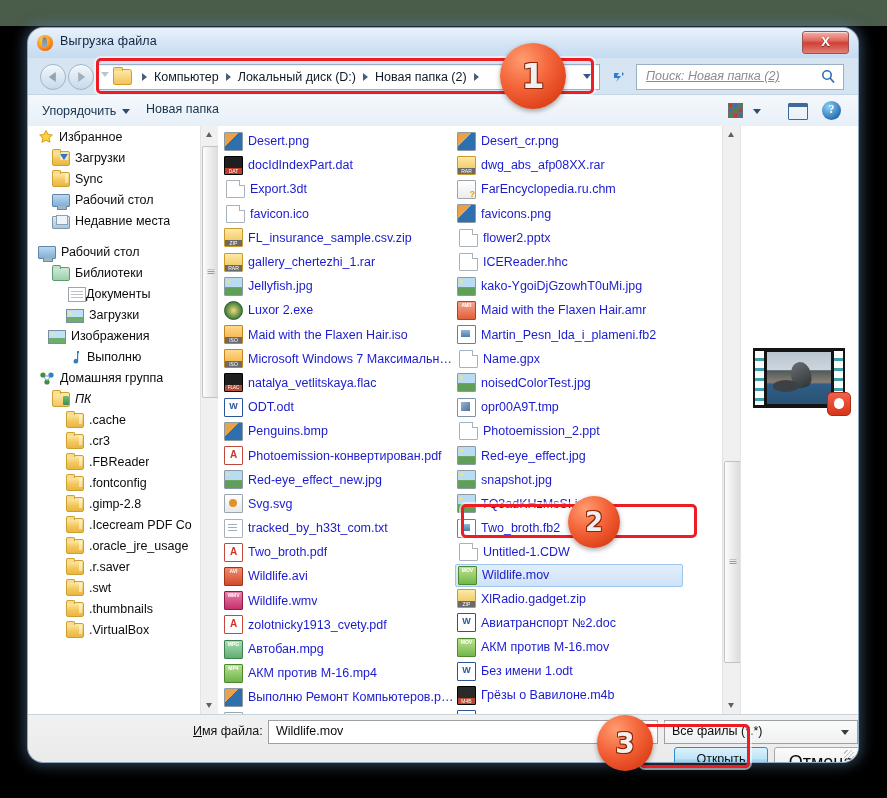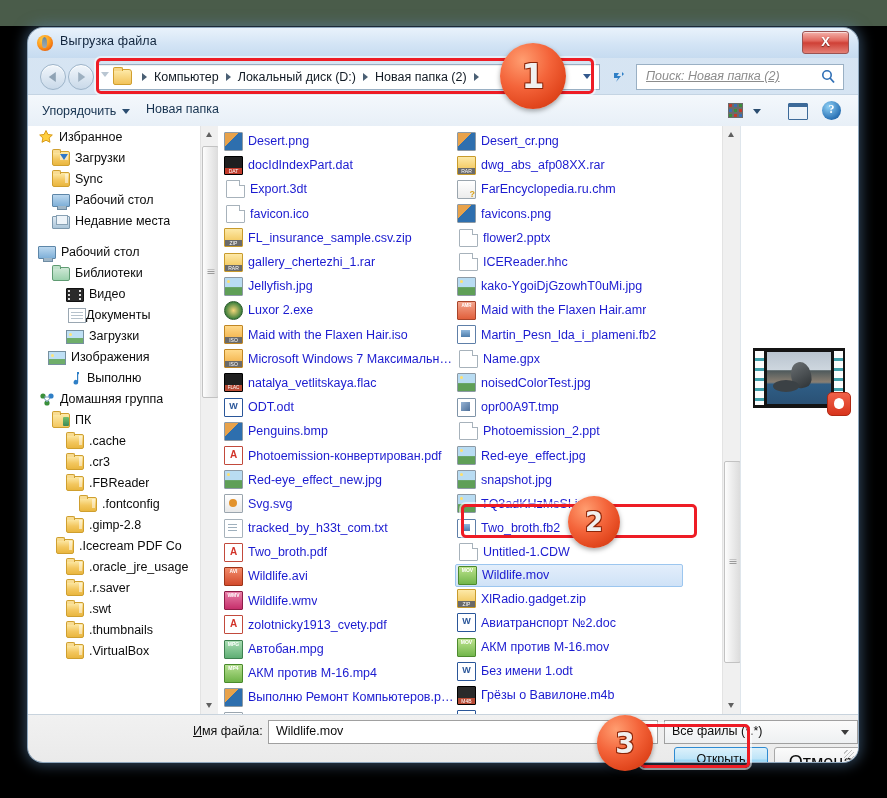--- a/index.html
+++ b/index.html
@@ -607,24 +607,20 @@
         <div style="height: 10px;"></div>
         <div class="navitem" style="padding-left: 10px;">
           <span class="ico ico-monitor"></span>
           <span class="lbl">Рабочий стол</span>
         </div>
         <div class="navitem" style="padding-left: 24px;">
           <span class="ico ico-lib"></span>
           <span class="lbl">Библиотеки</span>
         </div>
         <div class="navitem" style="padding-left: 38px;">
-          <span class="ico ico-film"></span>
-          <span class="lbl">Видео</span>
-        </div>
-        <div class="navitem" style="padding-left: 38px;">
           <span class="ico ico-doc"></span>
           <span class="lbl">Документы</span>
         </div>
         <div class="navitem" style="padding-left: 38px;">
           <span class="ico ico-pic"></span>
           <span class="lbl">Загрузки</span>
         </div>
         <div class="navitem" style="padding-left: 20px;">
           <span class="ico ico-pic"></span>
           <span class="lbl">Изображения</span>
@@ -637,45 +633,45 @@
         </div>
         <div class="navitem" style="padding-left: 11px;">
           <span class="ico ico-group"><svg width="16" height="16" viewBox="0 0 16 16">
               <circle cx="4" cy="5" r="2.6" fill="#3a8f3a"></circle>
               <circle cx="12" cy="5" r="2.6" fill="#2f7fc6"></circle>
               <circle cx="8" cy="12" r="2.6" fill="#3a8f3a"></circle>
               <path d="M5 6l6 0M5 7l3 4M11 7l-3 4" stroke="#7a9fc0" stroke-width="1"></path>
             </svg></span>
           <span class="lbl">Домашняя группа</span>
         </div>
-        <div class="navitem" style="padding-left: 24px;">
+        <div class="navitem" style="padding-left: 24px; font-style: italic;">
           <span class="ico ico-pc"></span>
           <span class="lbl">ПК</span>
         </div>
         <div class="navitem" style="padding-left: 38px;">
           <span class="ico ico-folder"></span>
           <span class="lbl">.cache</span>
         </div>
         <div class="navitem" style="padding-left: 38px;">
           <span class="ico ico-folder"></span>
           <span class="lbl">.cr3</span>
         </div>
         <div class="navitem" style="padding-left: 38px;">
           <span class="ico ico-folder"></span>
           <span class="lbl">.FBReader</span>
         </div>
-        <div class="navitem" style="padding-left: 38px; margin-left: 13px;">
+        <div class="navitem" style="padding-left: 38px;">
           <span class="ico ico-folder"></span>
           <span class="lbl">.fontconfig</span>
         </div>
         <div class="navitem" style="padding-left: 38px;">
           <span class="ico ico-folder"></span>
           <span class="lbl">.gimp-2.8</span>
         </div>
-        <div class="navitem" style="padding-left: 28px;">
+        <div class="navitem" style="padding-left: 38px;">
           <span class="ico ico-folder"></span>
           <span class="lbl">.Icecream PDF Co</span>
         </div>
         <div class="navitem" style="padding-left: 38px;">
           <span class="ico ico-folder"></span>
           <span class="lbl">.oracle_jre_usage</span>
         </div>
         <div class="navitem" style="padding-left: 38px;">
           <span class="ico ico-folder"></span>
           <span class="lbl">.r.saver</span>

